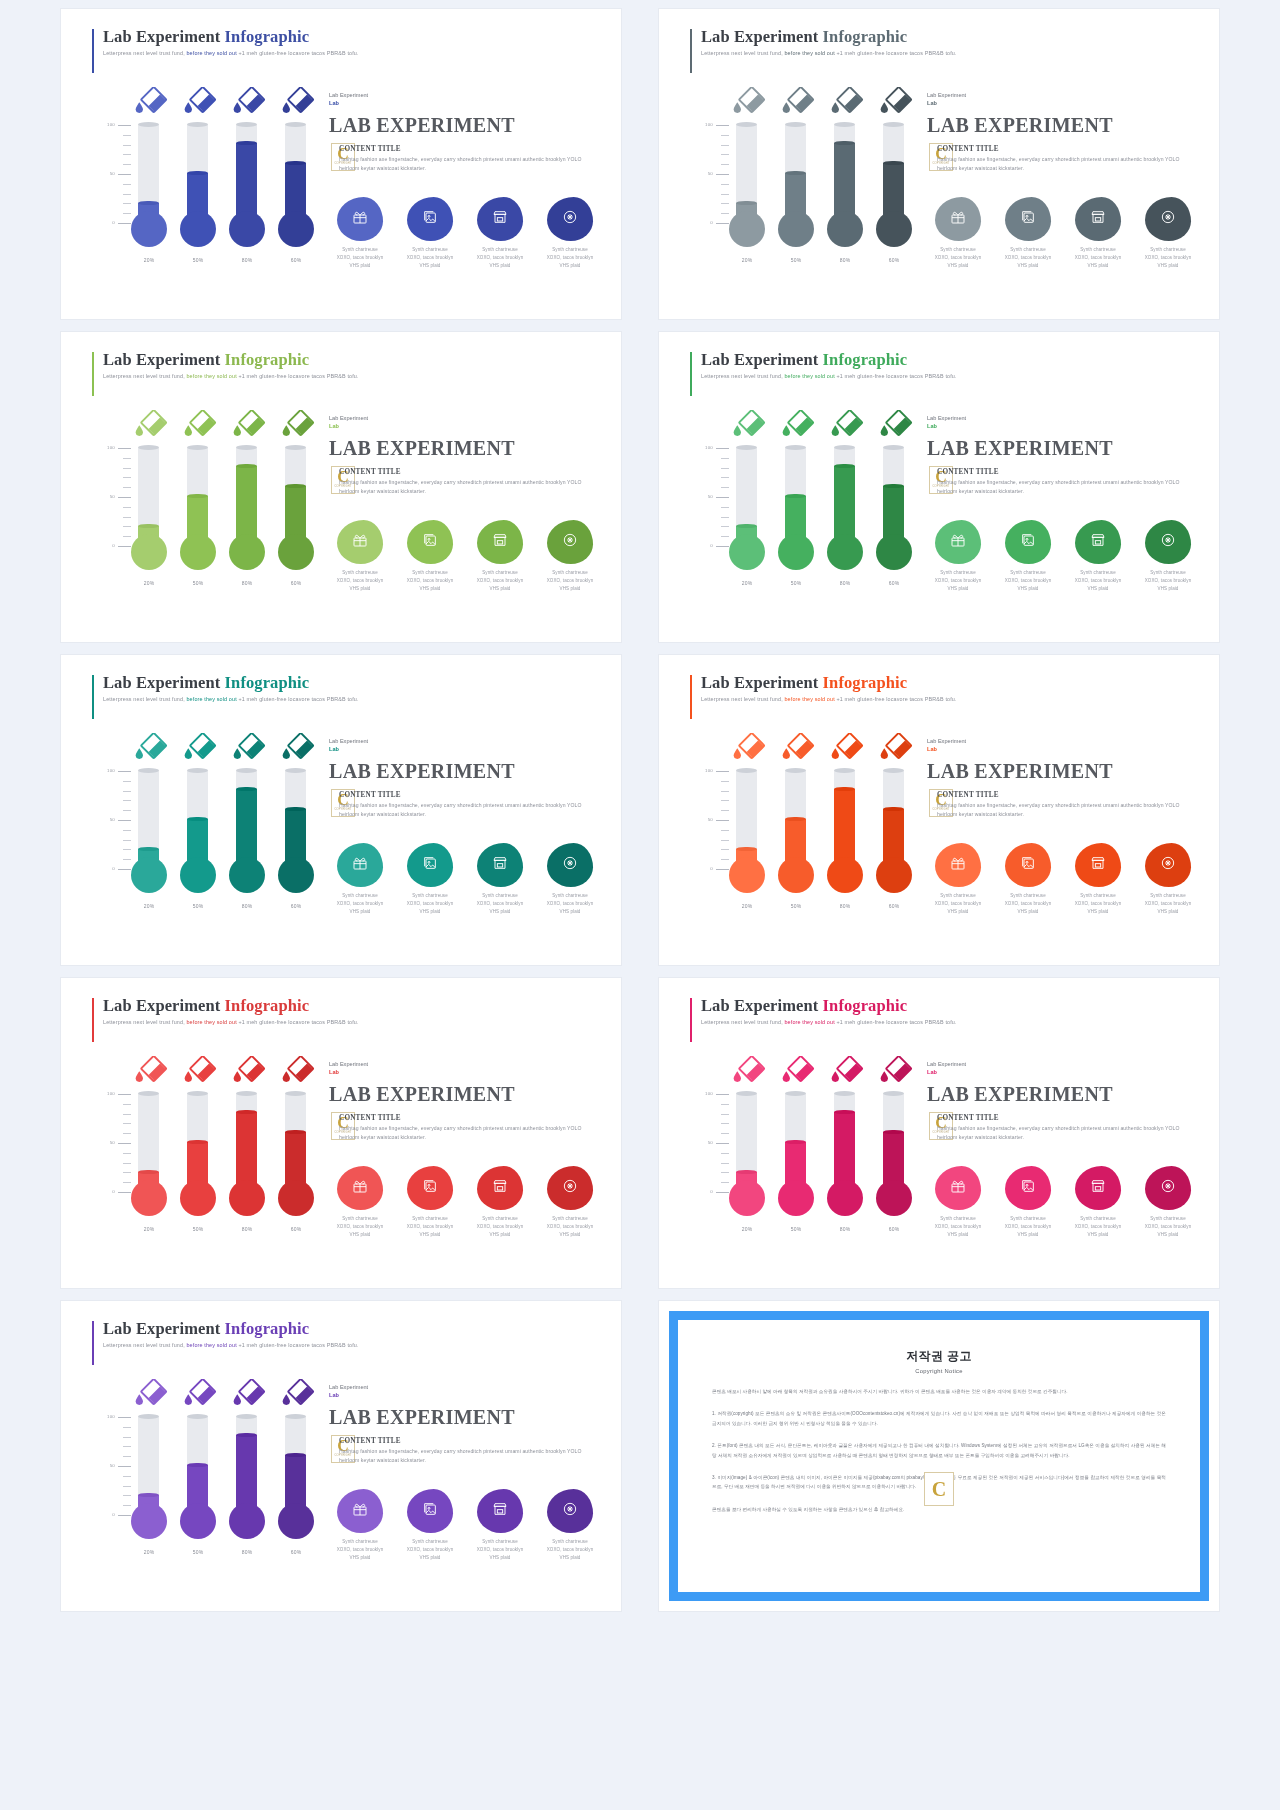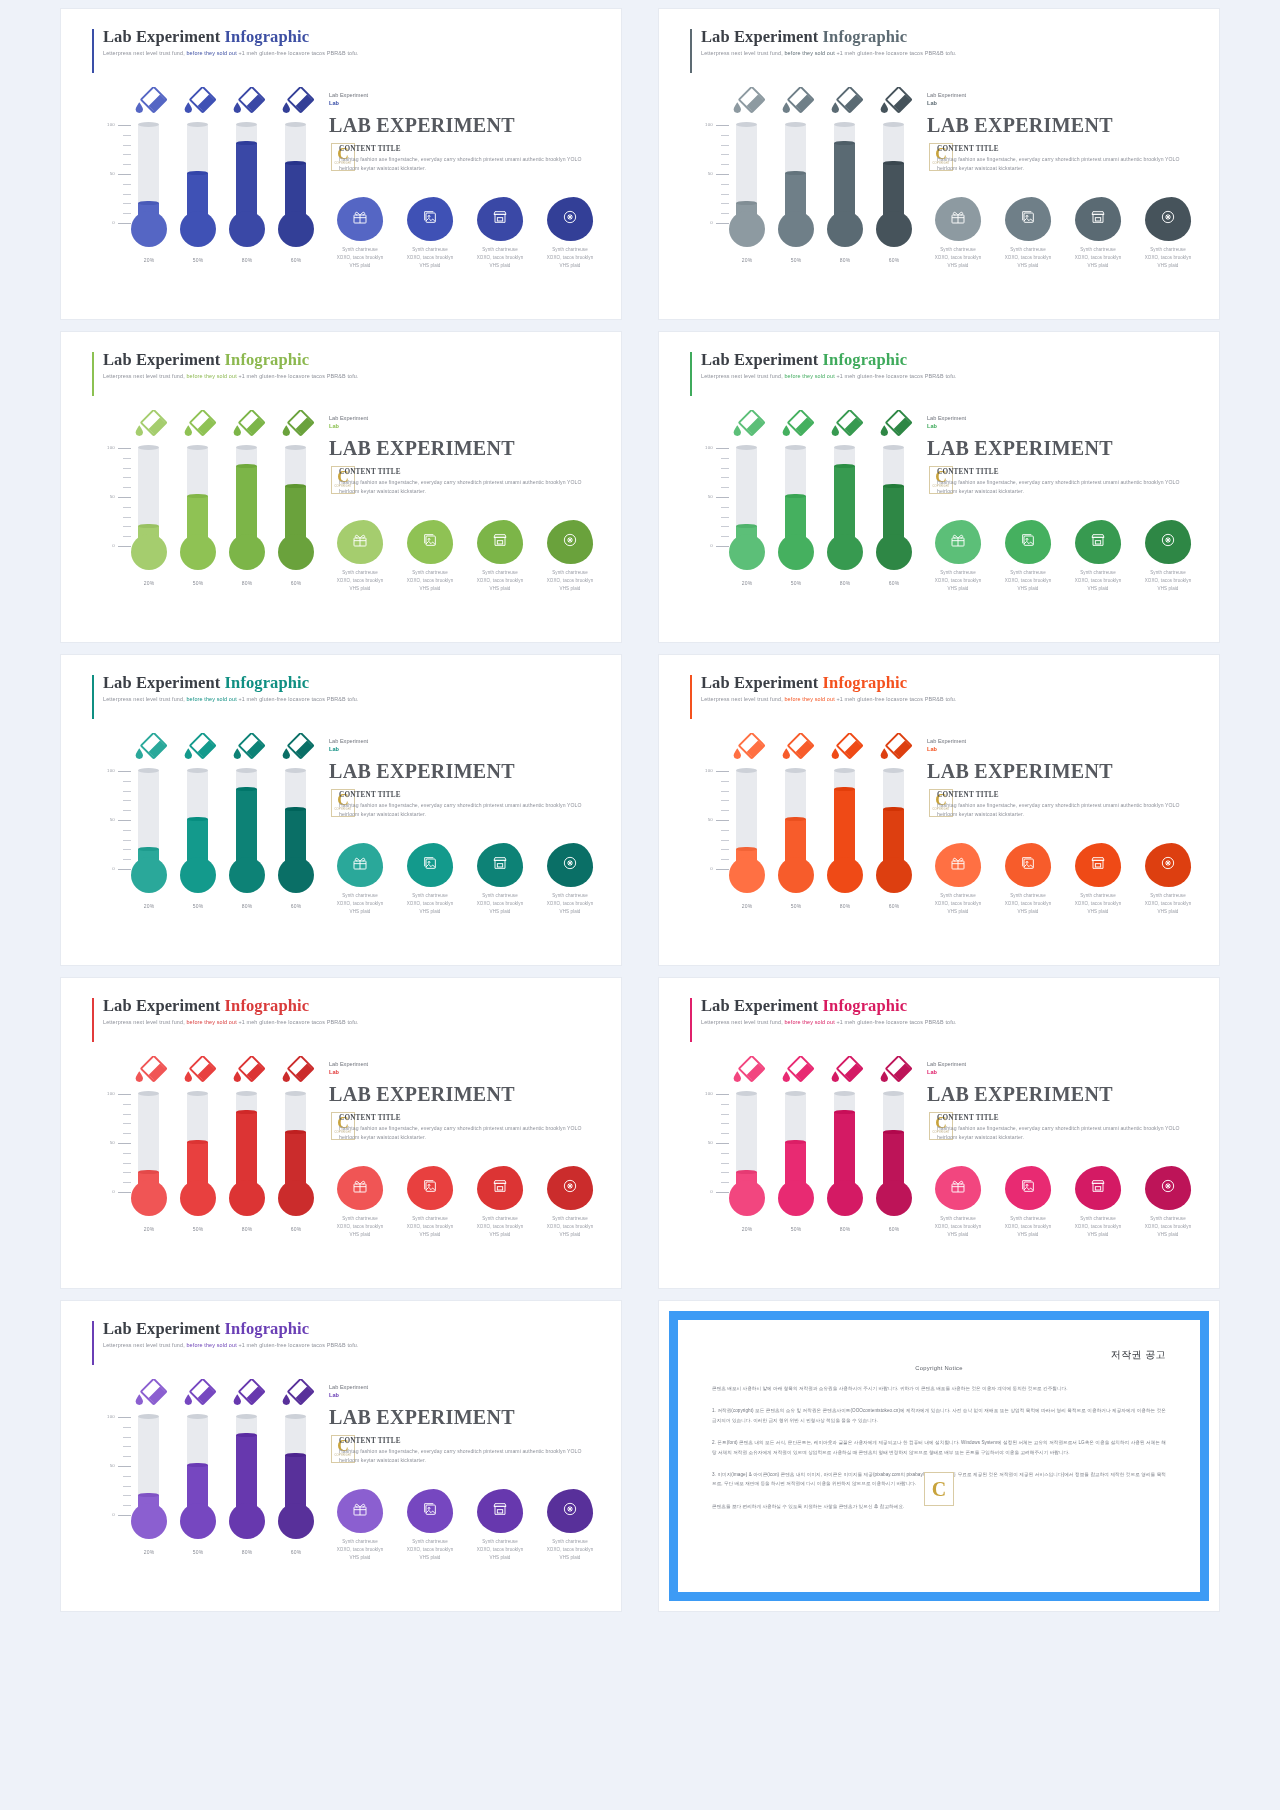--- a/index.html
+++ b/index.html
@@ -131,21 +131,21 @@
     margin-top:5px; font-size:4.5px; color:#9a9da6; line-height:1.75;
     letter-spacing:.1px;
   }
   
   .cr-slide { background:#ffffff; position:relative; }
   .cr-frame {
     position:absolute; inset:10px;
     border:9px solid #3d9bf5; background:#fff;
   }
   .cr-inner { position:absolute; inset:0; padding:28px 34px; }
-  .cr-h1 { text-align:right; font-size:10px; color:#2d3036; font-weight:400; letter-spacing:.4px; }
+  .cr-h1 { text-align:center; font-size:12px; color:#2d3036; font-weight:700; letter-spacing:.4px; }
   .cr-h2 { text-align:center; font-size:5.8px; color:#5a5e66; margin-top:3px; letter-spacing:.3px; }
   .cr-p {
     margin-top:13px; font-size:4.6px; color:#72767f; line-height:2.05;
     letter-spacing:.05px; text-align:justify;
   }
   .cr-stamp {
     position:absolute; left:50%; top:56%; transform:translateX(-50%);
     width:30px; height:34px; border:0.8px solid #d9cba4; background:#fff;
     display:flex; align-items:center; justify-content:center; flex-direction:column;
   }

